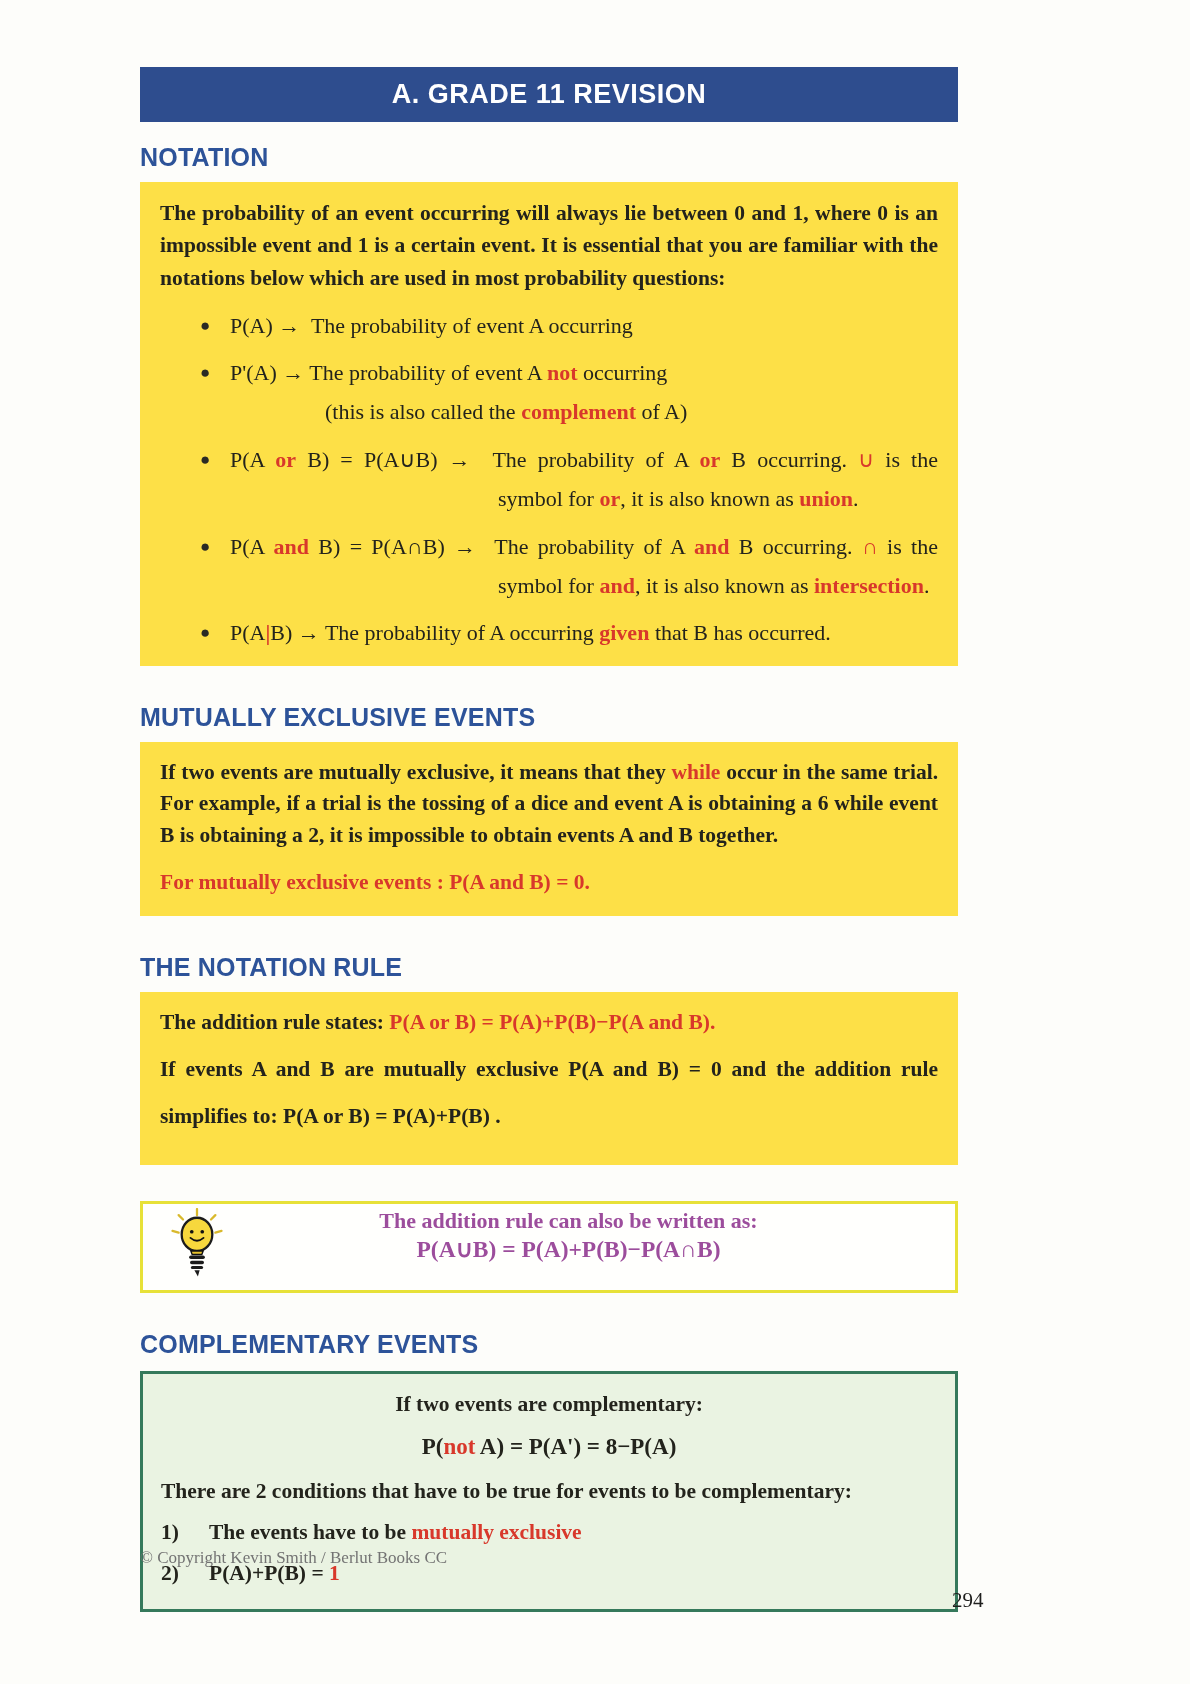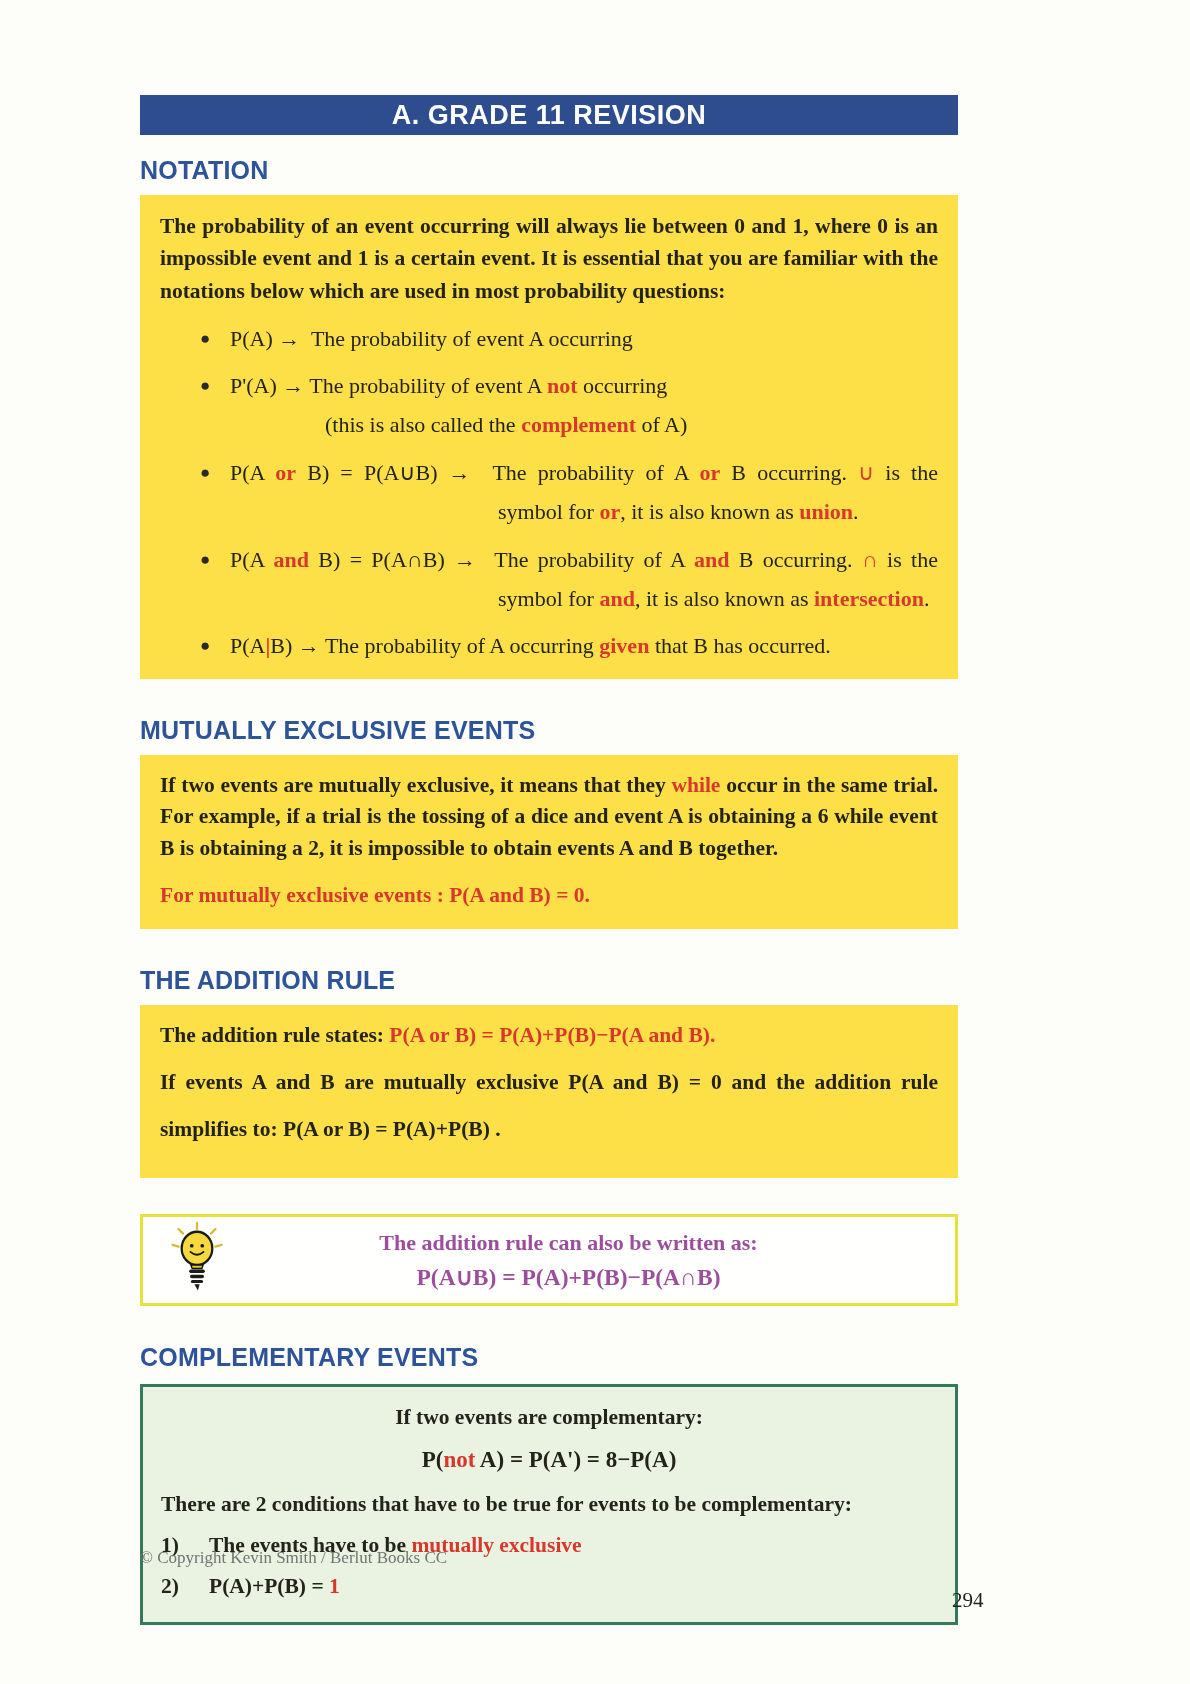--- a/index.html
+++ b/index.html
@@ -5,21 +5,21 @@
   * { box-sizing: border-box; }
   html,body { margin:0; padding:0; background:#ffffff; }
   .page {
     position:relative; width:1190px; height:1684px;
     background:#fdfdfa; overflow:hidden;
     font-family:"Liberation Serif", serif; color:#23231c;
   }
   .content { position:absolute; left:140px; top:0; width:818px; }
 
   .header-bar {
-    margin-top:95px; height:40px; background:#2e4d8e;
+    margin-top:67px; height:55px; background:#2e4d8e;
     display:flex; align-items:center; justify-content:center;
   }
   .header-bar span {
     color:#ffffff; font-family:"Liberation Sans", sans-serif;
     font-weight:bold; font-size:27px; letter-spacing:0.5px;
   }
 
   .section-heading {
     font-family:"Liberation Sans", sans-serif; font-weight:bold;
     color:#2d5399; font-size:25px; margin:0; letter-spacing:0.2px;
@@ -43,26 +43,26 @@
   .para:last-child { margin-bottom:0; }
   .c-red { color:#d8382b; }
   .bold { font-weight:bold; }
 
   .alines .line { font-weight:bold; font-size:21.5px; line-height:1.45; margin:0 0 16px; }
   .alines .line:last-child { margin-bottom:16px; }
   .alines .spread2 { text-align:justify; text-align-last:justify; }
 
   .tip-box {
     margin-top:36px; border:3px solid #e7e138; background:#fffffd;
-    display:flex; align-items:center; padding:4px 18px; min-height:92px;gap:39px;
+    display:flex; align-items:flex-start; padding:4px 18px; min-height:92px;gap:39px;
   }
   .tip-icon { flex:0 0 70px; padding-left:8px; }
   .tip-text { flex:1; text-align:center; color:#9c4d9c; font-weight:bold; padding-right:70px; }
   .tip-text .t1 { font-size:22px; }
-  .tip-text .t2 { font-size:23.5px; margin-top:7px; }
+  .tip-text .t2 { font-size:23.5px; margin-top:1px; }
 
   .green-box {
     margin-top:12px; border:3px solid #35795b; background:#eaf3e2;
     padding:15px 18px 20px; font-weight:bold; font-size:21.5px; line-height:1.45;
   }
   .gb-c { text-align:center; }
   .gb-formula { font-size:23px; margin:9px 0 13px; }
   .cond { display:flex; margin-top:10px; }
   .cond .num { flex:0 0 48px; }
 
@@ -133,21 +133,21 @@
       </div>
     </div>
 
     <h2 class="section-heading mt-sec">MUTUALLY EXCLUSIVE EVENTS</h2>
 
     <div class="cream-box">
       <p class="para"><span>If two events are mutually exclusive, it means that they </span><span class="c-red">while</span><span> occur in the same trial. For example, if a trial is the tossing of a dice and event A is obtaining a 6 while event B is obtaining a 2, it is impossible to obtain events A and B together.</span></p>
       <p class="para"><span class="c-red">For mutually exclusive events : P(A and B) = 0.</span></p>
     </div>
 
-    <h2 class="section-heading mt-sec">THE ADDITION RULE</h2>
+    <h2 class="section-heading mt-sec">THE NOTATION RULE</h2>
 
     <div class="cream-box alines">
       <div class="line"><span>The addition rule states: </span><span class="c-red">P(A or B) = P(A)+P(B)−P(A and B).</span></div>
       <div class="line spread2"><span>If events A and B are mutually exclusive P(A and B) = 0 and the addition rule</span></div>
       <div class="line"><span>simplifies to: P(A or B) = P(A)+P(B) .</span></div>
     </div>
 
     <div class="tip-box">
       <div class="tip-icon">
         <svg viewBox="0 0 64 82" width="56" height="72" aria-hidden="true">

